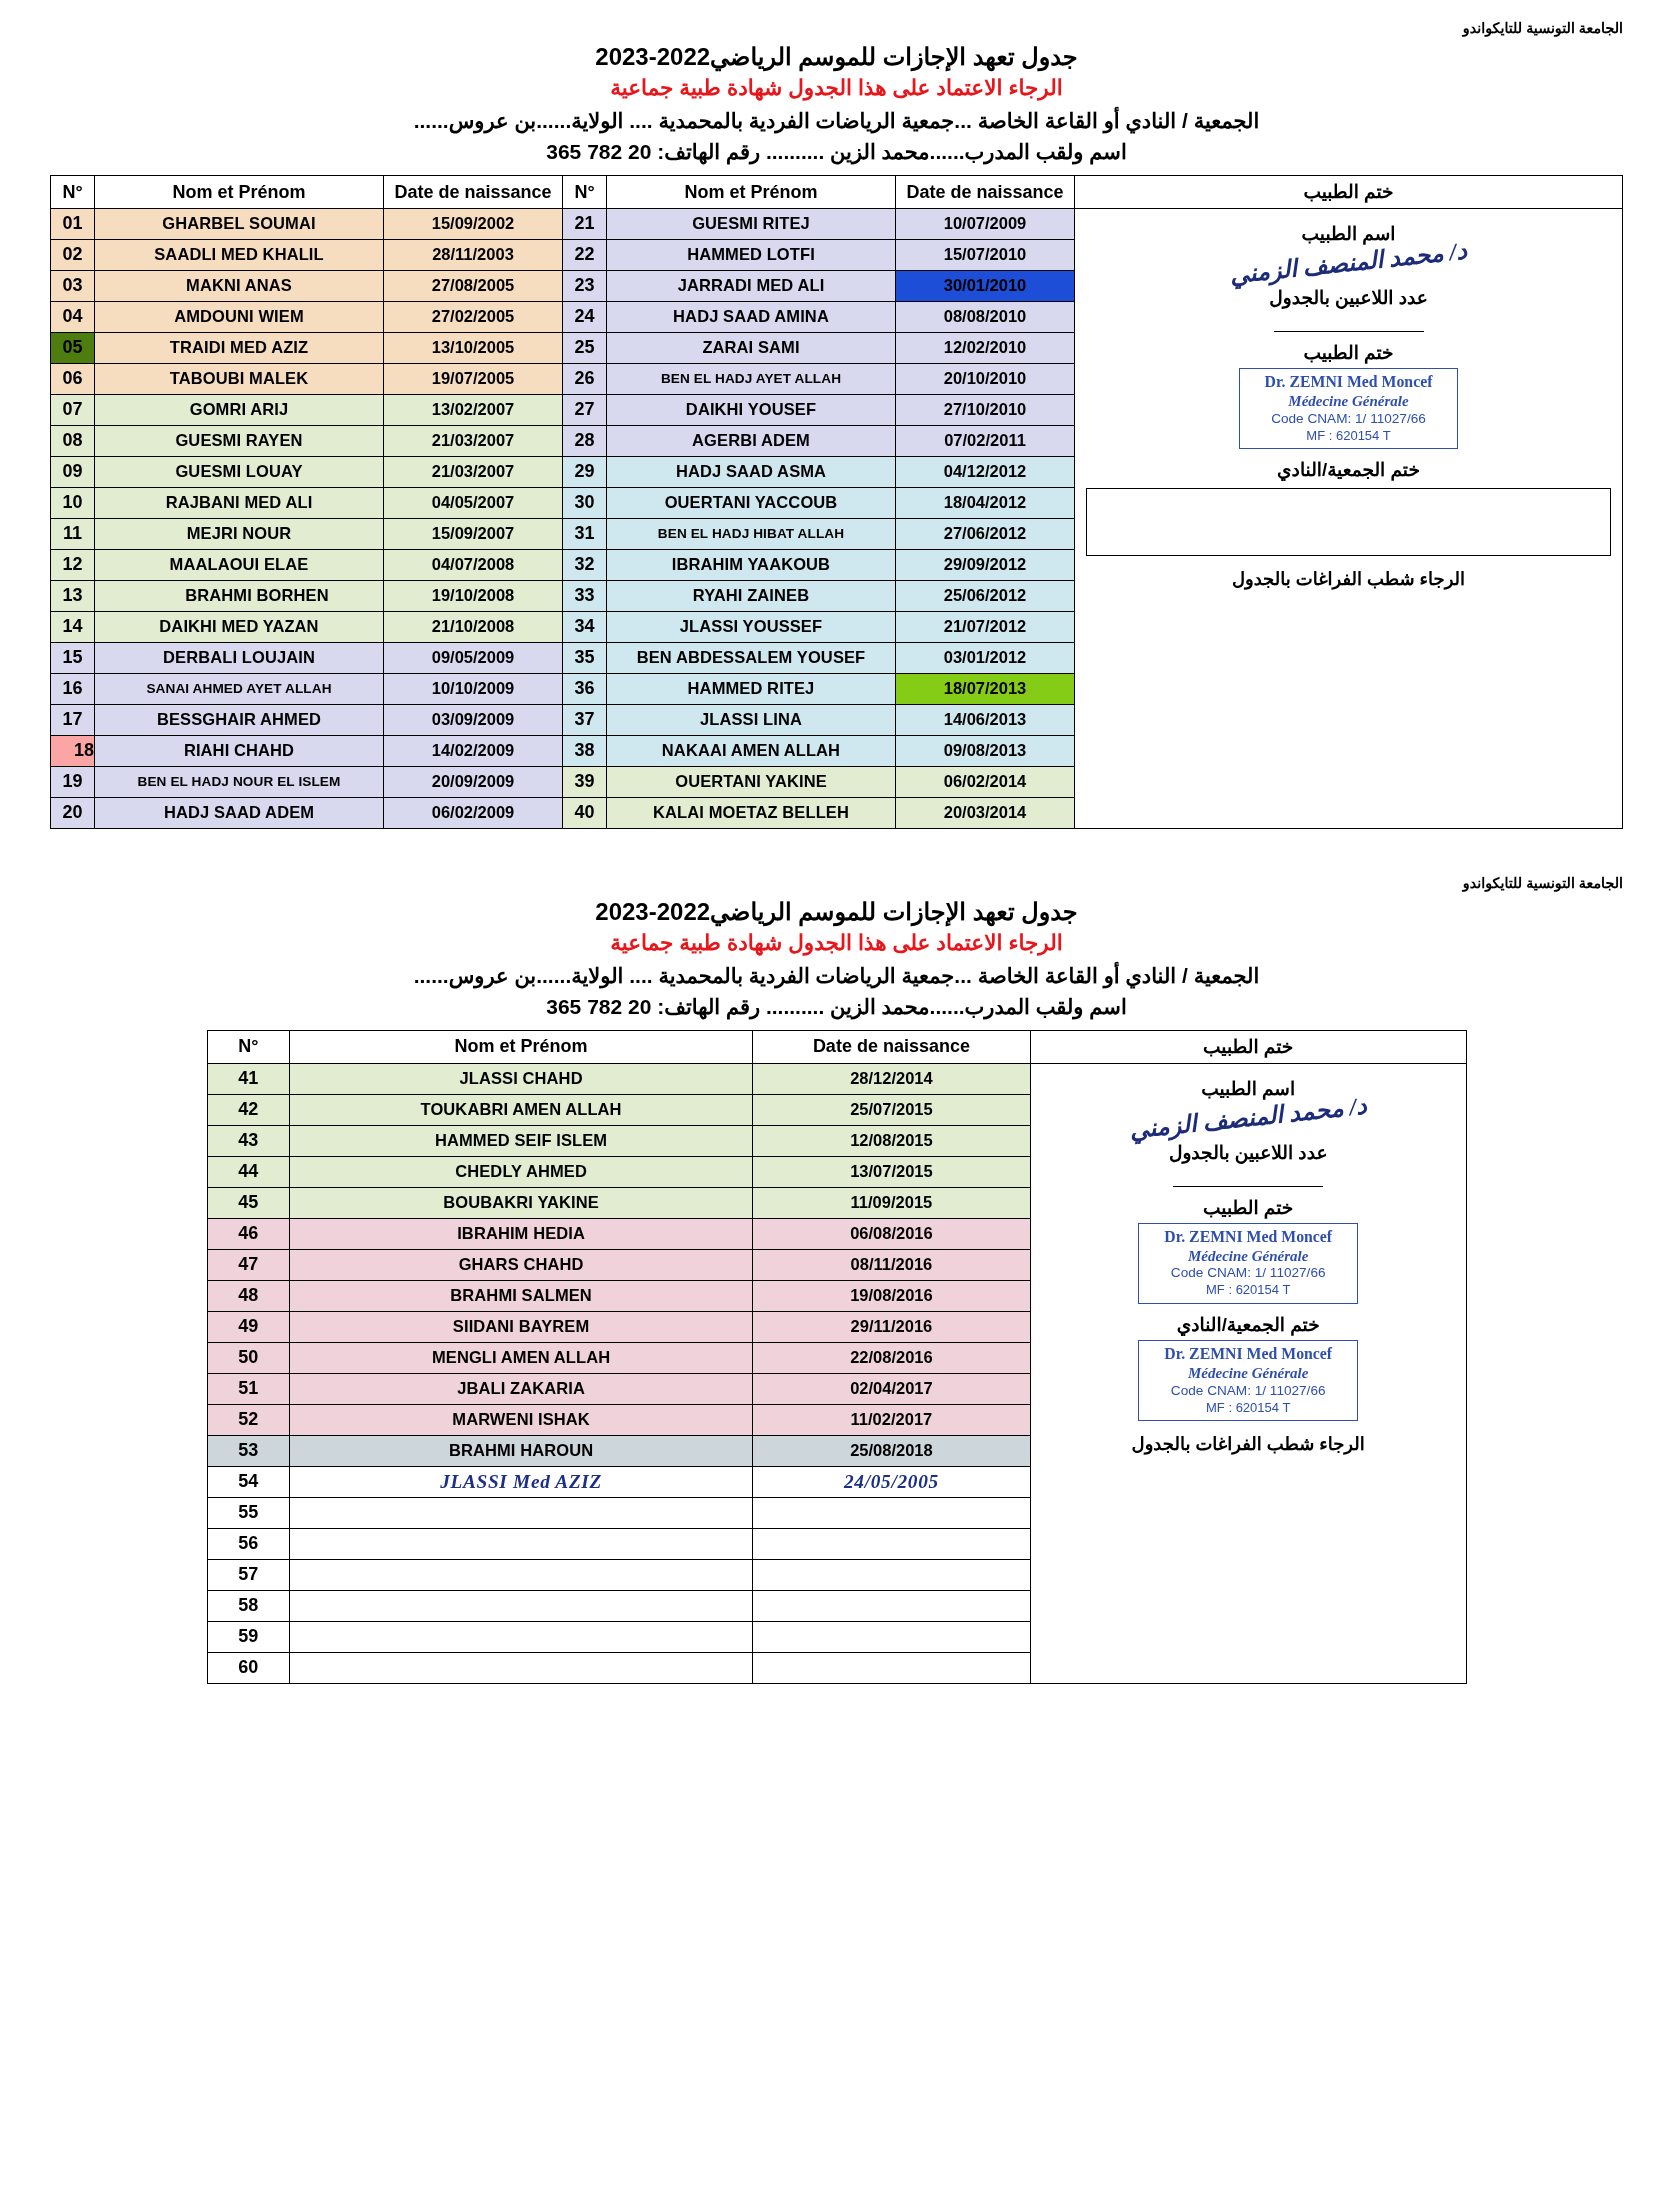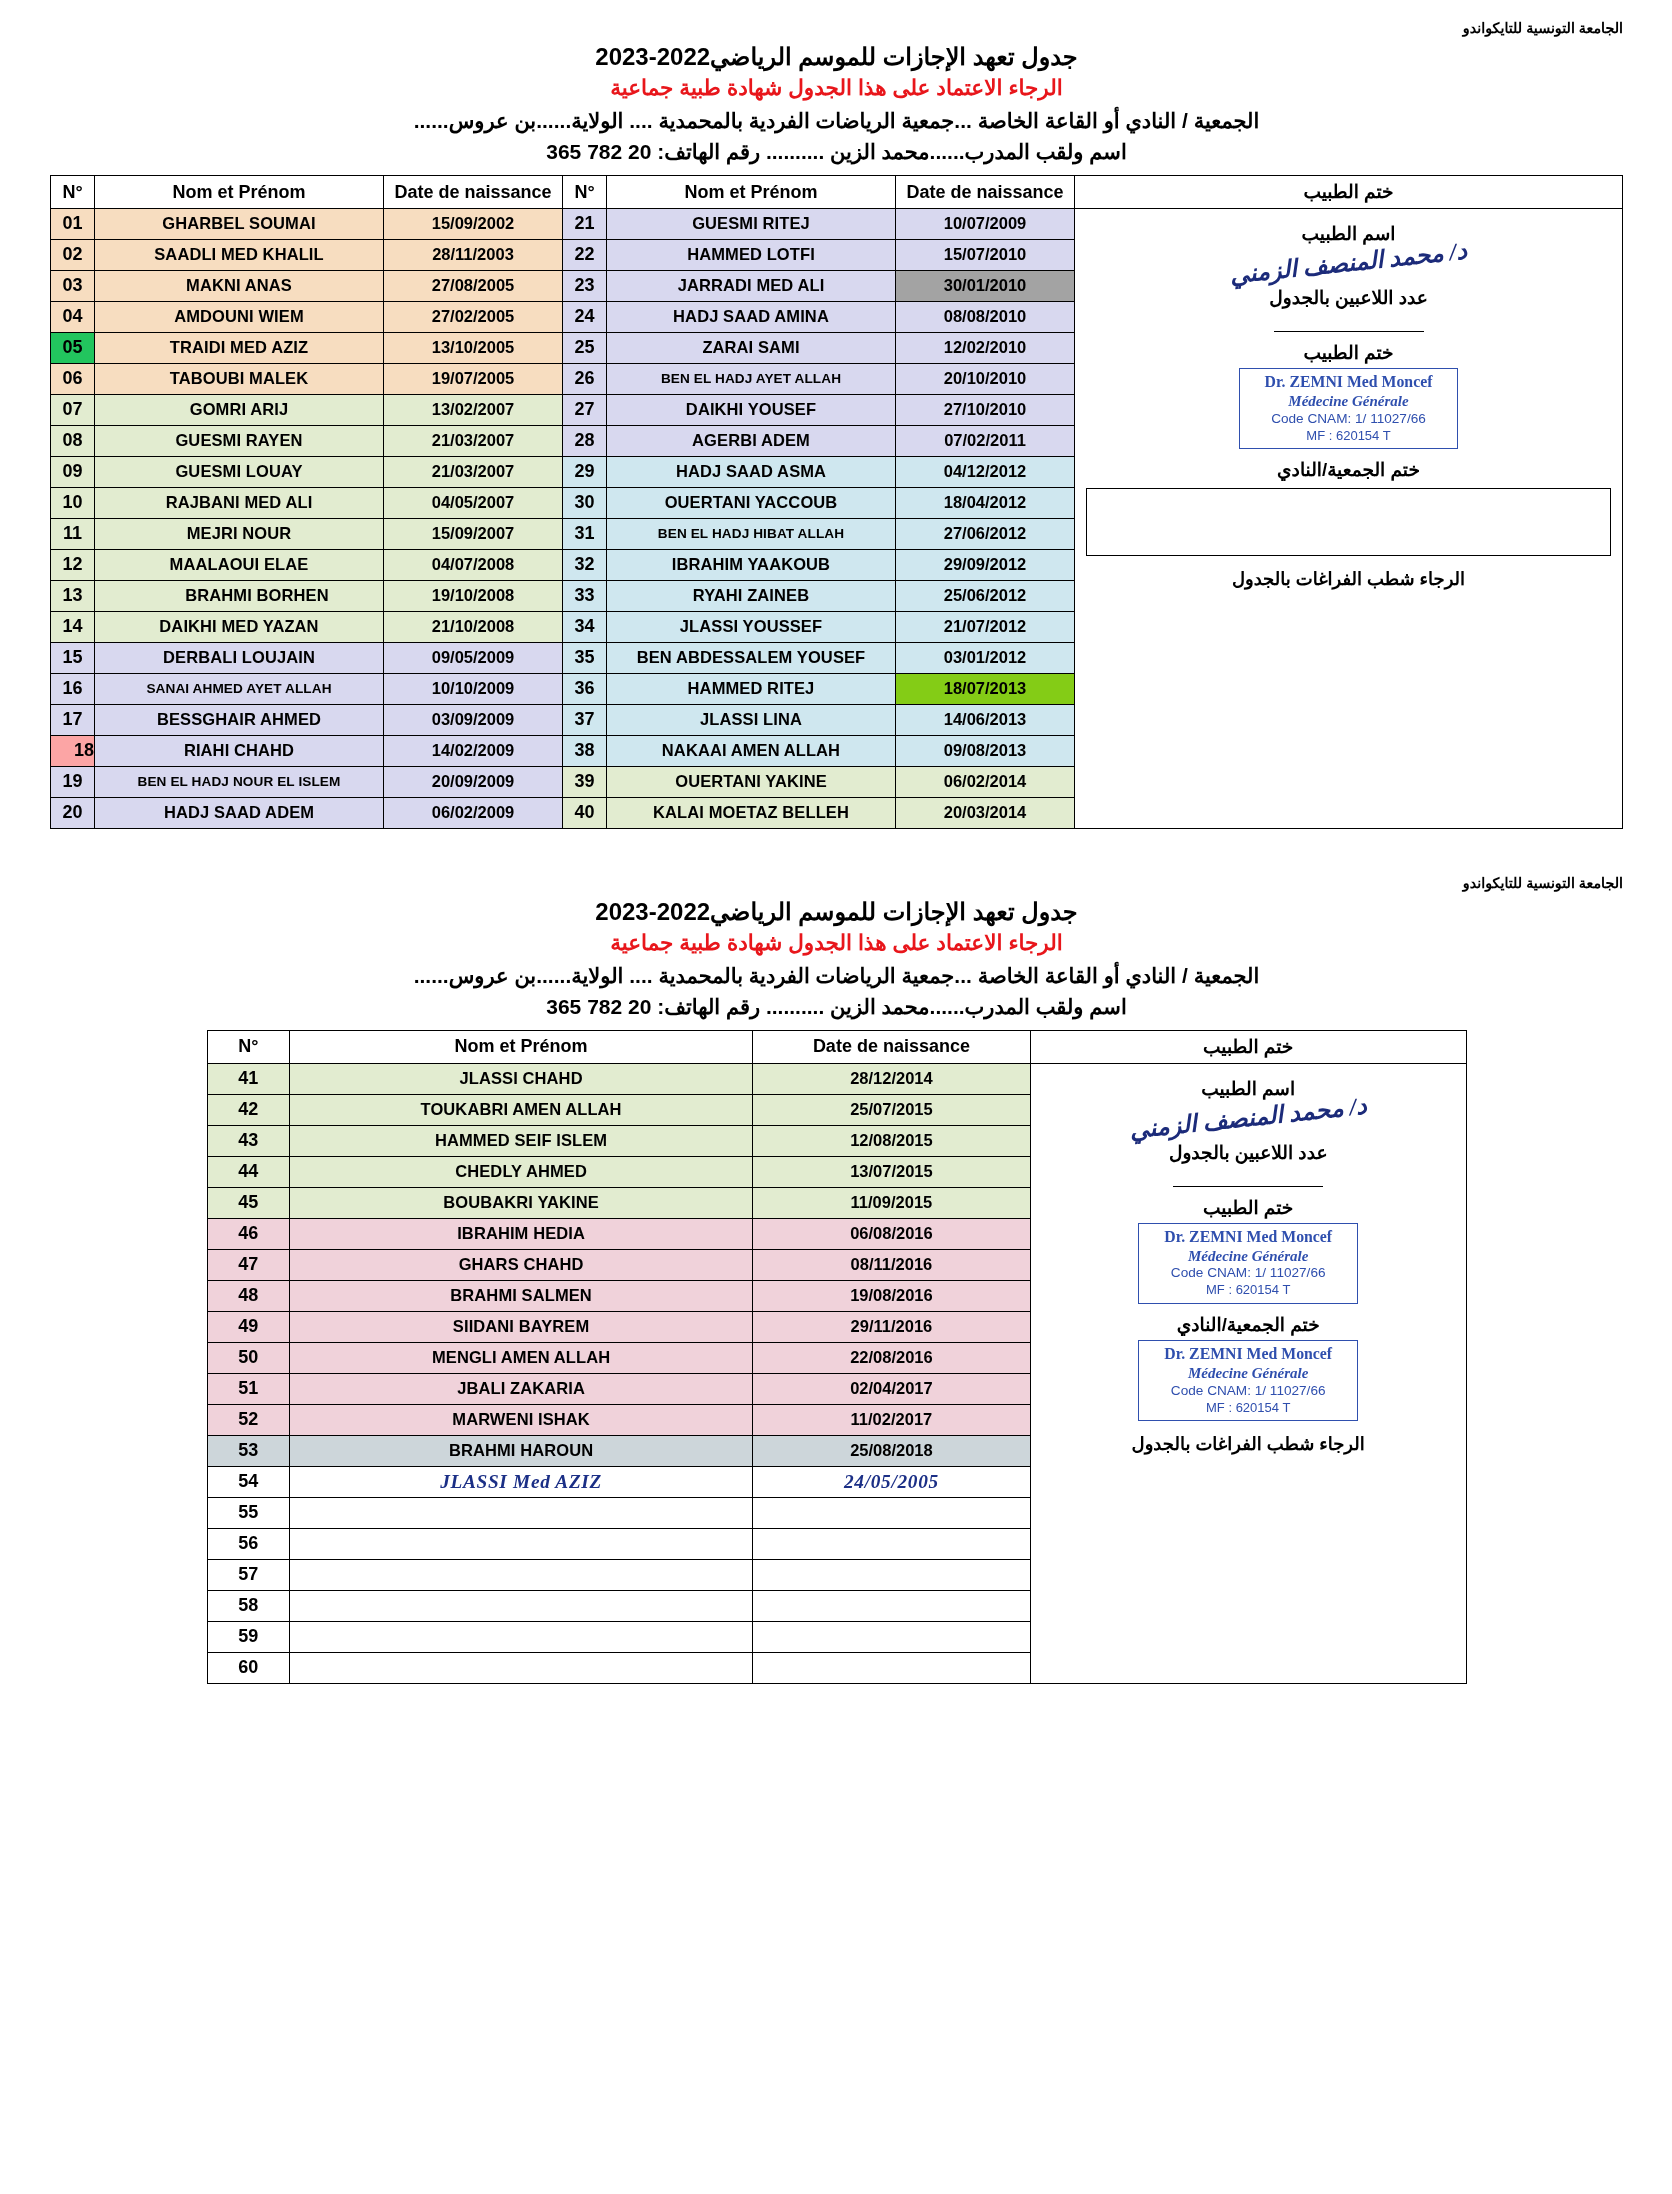--- a/index.html
+++ b/index.html
@@ -241,32 +241,32 @@
           <td class="cell num" style="background: rgb(216, 216, 239);">22</td>
           <td class="cell name" style="background: rgb(216, 216, 239);">HAMMED LOTFI</td>
           <td class="cell dob" style="background: rgb(216, 216, 239);">15/07/2010</td>
         </tr>
         <tr>
           <td class="cell num" style="background: rgb(247, 221, 192);">03</td>
           <td class="cell name" style="background: rgb(247, 221, 192);">MAKNI ANAS</td>
           <td class="cell dob" style="background: rgb(247, 221, 192);">27/08/2005</td>
           <td class="cell num" style="background: rgb(216, 216, 239);">23</td>
           <td class="cell name" style="background: rgb(216, 216, 239);">JARRADI MED ALI</td>
-          <td class="cell dob" style="background: #a3a3a3;">30/01/2010</td>
+          <td class="cell dob" style="background: #1d4ed8;">30/01/2010</td>
         </tr>
         <tr>
           <td class="cell num" style="background: rgb(247, 221, 192);">04</td>
           <td class="cell name" style="background: rgb(247, 221, 192);">AMDOUNI WIEM</td>
           <td class="cell dob" style="background: rgb(247, 221, 192);">27/02/2005</td>
           <td class="cell num" style="background: rgb(216, 216, 239);">24</td>
           <td class="cell name" style="background: rgb(216, 216, 239);">HADJ SAAD AMINA</td>
           <td class="cell dob" style="background: rgb(216, 216, 239);">08/08/2010</td>
         </tr>
         <tr>
-          <td class="cell num" style="background: #22c55e;">05</td>
+          <td class="cell num" style="background: #4d7c0f;">05</td>
           <td class="cell name" style="background: rgb(247, 221, 192);">TRAIDI MED AZIZ</td>
           <td class="cell dob" style="background: rgb(247, 221, 192);">13/10/2005</td>
           <td class="cell num" style="background: rgb(216, 216, 239);">25</td>
           <td class="cell name" style="background: rgb(216, 216, 239);">ZARAI SAMI</td>
           <td class="cell dob" style="background: rgb(216, 216, 239);">12/02/2010</td>
         </tr>
         <tr>
           <td class="cell num" style="background: rgb(247, 221, 192);">06</td>
           <td class="cell name" style="background: rgb(247, 221, 192);">TABOUBI MALEK</td>
           <td class="cell dob" style="background: rgb(247, 221, 192);">19/07/2005</td>

